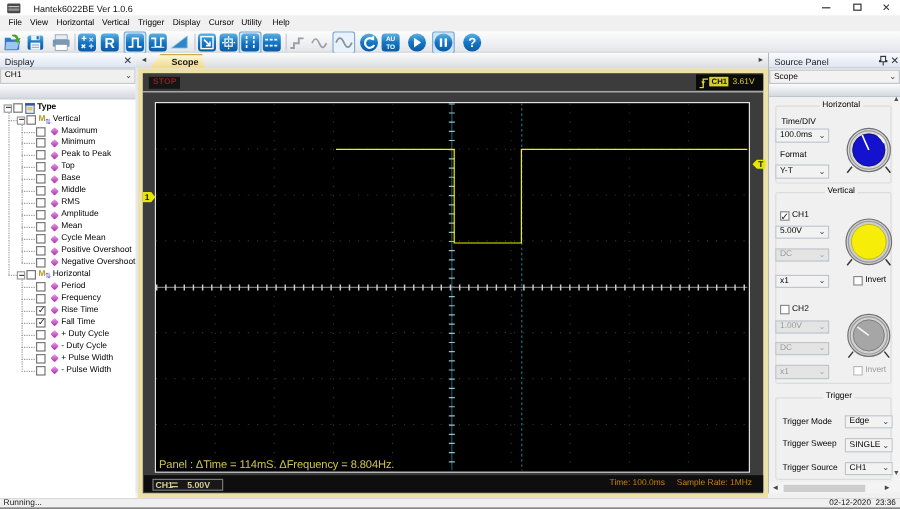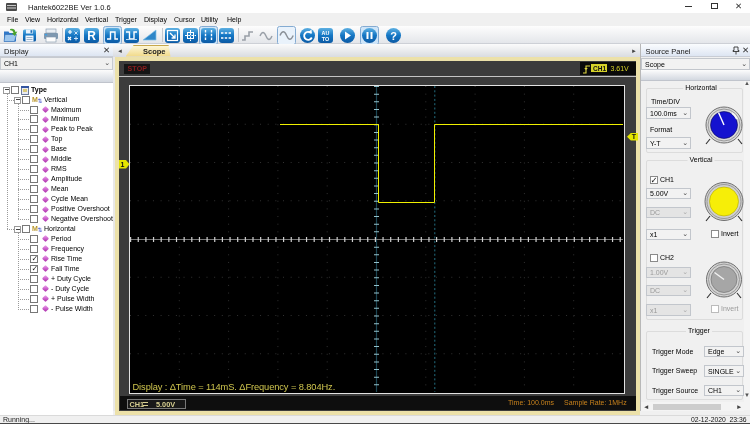--- a/index.html
+++ b/index.html
@@ -308,21 +308,21 @@
 <svg class="abs" style="left:118.5px;top:159.5px;" width="11" height="9" viewBox="0 0 11 9">
 <polygon points="0,0 7,0 10.5,4.25 7,8.5 0,8.5" fill="#e6e600"></polygon>
 <text x="3.5" y="7" font-size="7" font-weight="bold" fill="#111" text-anchor="middle" font-family="Liberation Sans">1</text>
 </svg>
 
 <svg class="abs" style="left:626.5px;top:132.5px;" width="11" height="8" viewBox="0 0 11 8">
 <polygon points="0,3.8 3.8,0 11,0 11,7.6 3.8,7.6" fill="#e6e600"></polygon>
 <text x="7" y="6.3" font-size="7" font-weight="bold" fill="#111" text-anchor="middle" font-family="Liberation Sans">T</text>
 </svg>
 
-<div class="abs" style="left:132.5px;top:381.5px;font-size:9.3px;letter-spacing:-0.1px;color:#cfc54e;">Display : ΔTime = 114mS. ΔFrequency = 8.804Hz.</div>
+<div class="abs" style="left:132.5px;top:381.5px;font-size:9.3px;letter-spacing:-0.1px;color:#cfc54e;">Panel : ΔTime = 114mS. ΔFrequency = 8.804Hz.</div>
 
 <div class="abs" style="left:120px;top:396px;width:516px;height:13.5px;background:#0e0e0e;"></div>
 <div class="abs" style="left:126.5px;top:398.5px;width:59px;height:10px;background:#181818;border:1px solid #787878;"></div>
 <div class="abs" style="left:129.5px;top:400px;font-size:7.3px;font-weight:bold;color:#d8d092;">CH1</div>
 <div class="abs" style="left:143px;top:402px;width:5px;height:1px;background:#d8d092;"></div>
 <div class="abs" style="left:143px;top:404.5px;width:5px;height:1px;background:#d8d092;border-top:1px dotted #d8d092;"></div>
 <div class="abs" style="left:156px;top:400px;font-size:7.3px;font-weight:bold;color:#d8d092;">5.00V</div>
 <div class="abs" style="left:508px;top:399px;font-size:7px;color:#c8821c;">Time: 100.0ms</div>
 <div class="abs" style="left:564px;top:399px;font-size:7px;color:#c8821c;">Sample Rate: 1MHz</div>
 

